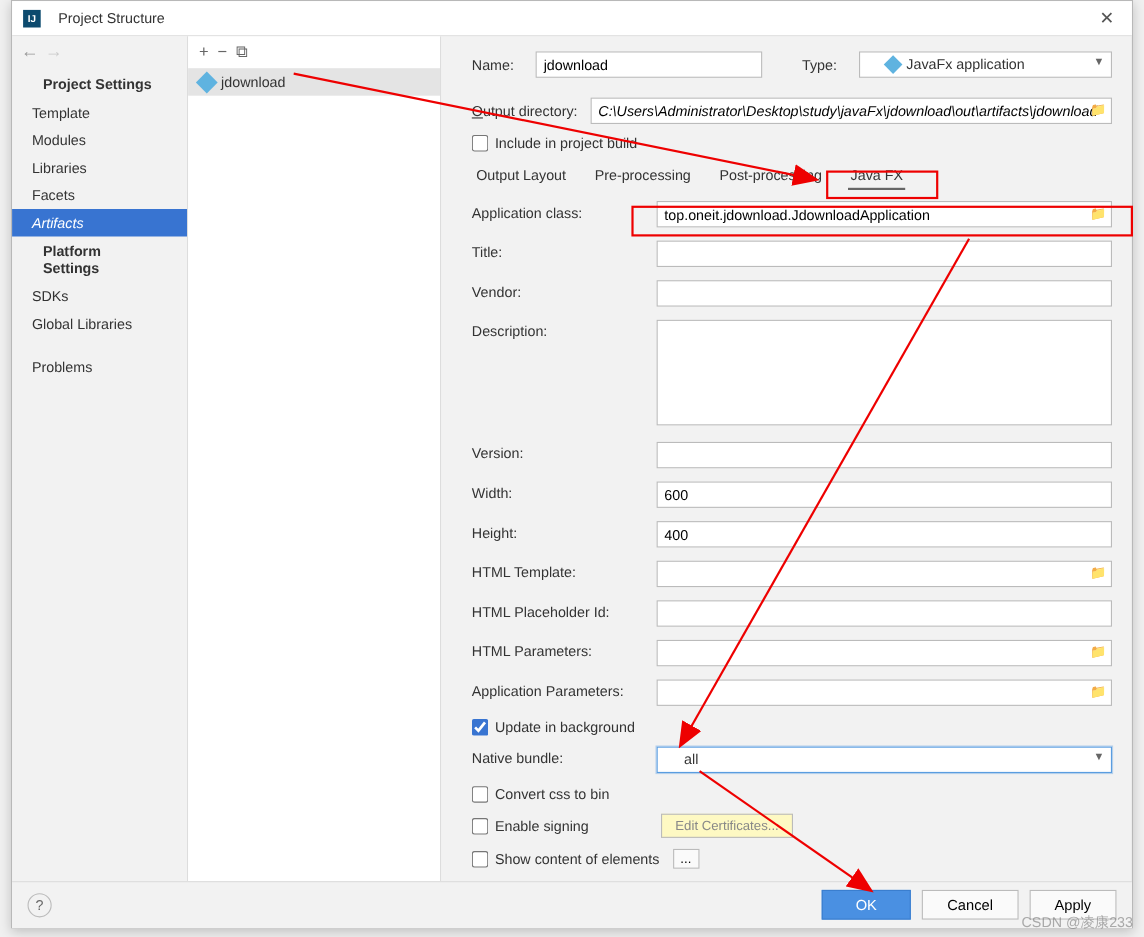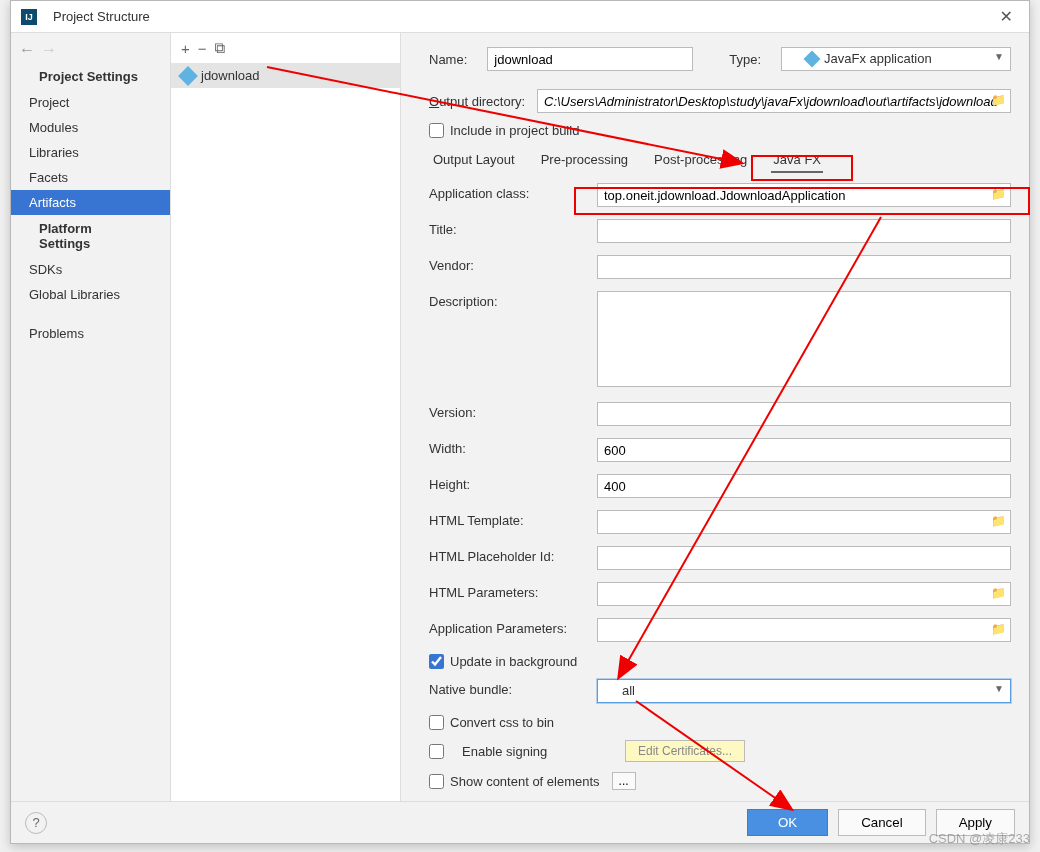--- a/index.html
+++ b/index.html
@@ -9,21 +9,21 @@
     .titlebar .app-icon { width: 16px; height: 16px; background: #0c4a6e; margin-right: 16px; display: flex; align-items: center; justify-content: center; color: #fff; font-size: 9px; font-weight: bold; }
     .titlebar .title { flex: 1; }
     .titlebar .close { font-size: 16px; cursor: pointer; padding: 0 6px; color: #555; }
     .body { display: flex; height: 770px; }
     .left-pane { width: 160px; border-right: 1px solid #ddd; background: #f2f2f2; display: flex; flex-direction: column; }
     .left-nav { display: flex; align-items: center; gap: 6px; padding: 6px 8px; }
     .nav-arrow { color: #999; font-size: 16px; cursor: pointer; }
     .nav-arrow.disabled { color: #ccc; }
     .section-header { font-weight: bold; padding: 6px 28px; }
     .tree-item { padding: 5px 18px; cursor: pointer; }
-    .tree-item.selected { background: #3874d1; color: #fff; }
+    .tree-item.selected { background: #3874d1; color: #fff; font-style: italic; }
     .mid-pane { width: 230px; border-right: 1px solid #ddd; background: #fff; }
     .mid-toolbar { display: flex; align-items: center; gap: 8px; padding: 6px 10px; color: #666; }
     .mid-toolbar span { cursor: pointer; font-size: 15px; }
     .artifact-item { display: flex; align-items: center; gap: 6px; padding: 5px 10px; background: #e4e4e4; cursor: pointer; }
     .artifact-icon { width: 14px; height: 14px; background: #5fb3e0; transform: rotate(45deg); }
     .right-pane { flex: 1; padding: 14px 18px 10px 28px; overflow: auto; }
     .row { display: flex; align-items: center; margin-bottom: 10px; }
     .row label { display: inline-block; white-space: nowrap; }
     .row .u { text-decoration: underline; }
     input[type=text], textarea, .combo, .text-input { border: 1px solid #bbb; background: #fff; padding: 3px 6px; font-family: inherit; font-size: 13px; height: 24px; }
@@ -68,21 +68,21 @@
     <div class="close">✕</div>
   </div>
 
   <div class="body">
     <div class="left-pane">
       <div class="left-nav">
         <span class="nav-arrow">←</span>
         <span class="nav-arrow disabled">→</span>
       </div>
       <div class="section-header">Project Settings</div>
-      <div class="tree-item">Project</div>
+      <div class="tree-item">Template</div>
       <div class="tree-item">Modules</div>
       <div class="tree-item">Libraries</div>
       <div class="tree-item">Facets</div>
       <div class="tree-item selected">Artifacts</div>
       <div class="section-header">Platform Settings</div>
       <div class="tree-item">SDKs</div>
       <div class="tree-item">Global Libraries</div>
       <div style="height:14px"></div>
       <div class="tree-item">Problems</div>
     </div>
@@ -213,21 +213,21 @@
             <span class="arrow">▼</span>
           </div>
         </div>
       </div>
 
       <div class="checkbox-row">
         <input type="checkbox" style="">
         <label>Convert css to bin</label>
       </div>
 
-      <div class="checkbox-row" style="gap:18px">
+      <div class="checkbox-row" style="gap:6px">
         <input type="checkbox" style="">
         <label style="width:145px">Enable <span class="u">s</span>igning</label>
         <button class="btn-small" disabled="">Edit Certificates...</button>
       </div>
 
       <div class="checkbox-row">
         <input type="checkbox" style="">
         <label>Show content of elements</label>
         <button class="btn-dots">...</button>
       </div>

